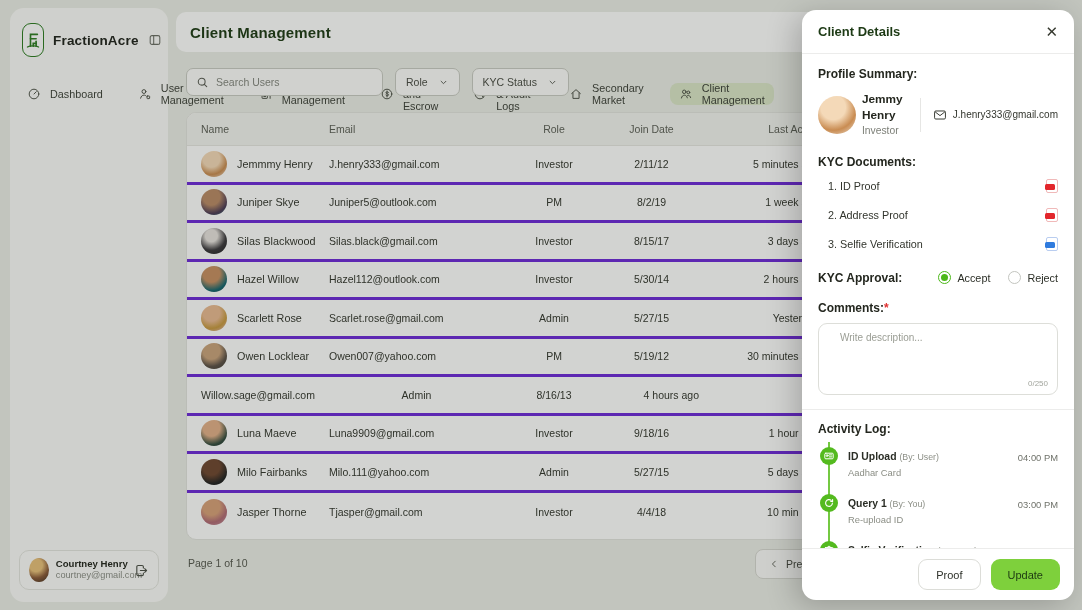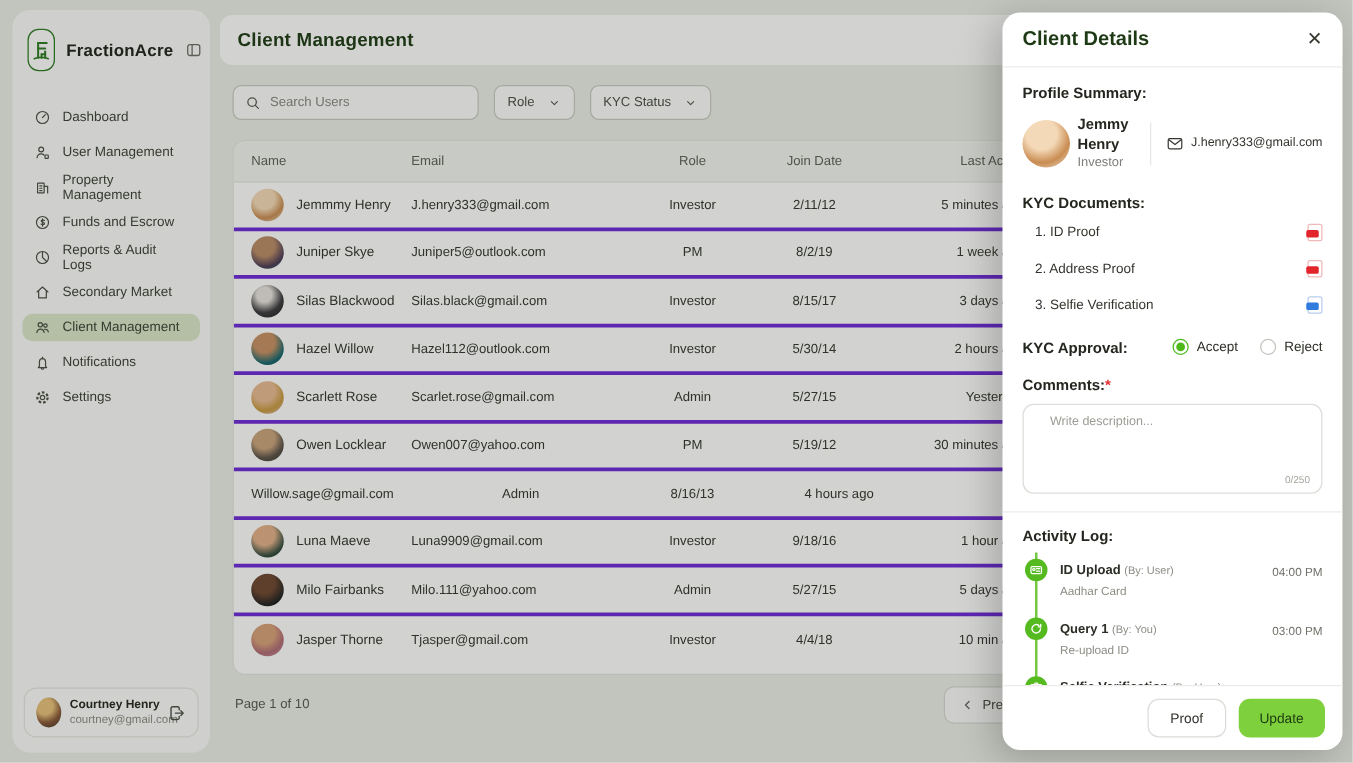--- a/index.html
+++ b/index.html
@@ -18,21 +18,21 @@
     position:absolute; left:10px; top:8px; width:158px; height:594px;
     background:#fcfcfa; border-radius:14px; z-index:1;
   }
   .brand-row { display:flex; align-items:center; gap:9px; padding:15px 12px 10px 12px; }
   .logo-box {
     width:34px; height:34px; border:1.5px solid #2d7c22; border-radius:9px;
     display:grid; place-items:center; color:#2d7c22; background:#fff;
   }
   .brand-name { font-size:13.5px; font-weight:bold; color:#20231d; letter-spacing:.2px; }
   .collapse-btn { margin-left:auto; color:#6b6e66; cursor:pointer; }
-  .nav { padding:16px 8px 0 8px; display:flex; flex-direction:column; gap:6px; }
+  .nav { padding:16px 8px 0 8px; display:flex; flex-direction:row; gap:17px; }
   .nav-item {
     display:flex; align-items:center; gap:9px; padding:5px 9px; border-radius:8px;
     font-size:10.8px; color:#3c4038; cursor:pointer; height:22px;
   }
   .nav-item.active { background:#dbe7c8; }
   .user-chip {
     position:absolute; left:9px; right:9px; bottom:12px; height:40px;
     border:1px solid #e4e5e0; border-radius:10px; background:#fdfdfc;
     display:flex; align-items:center; gap:7px; padding:0 9px;
   }
@@ -106,21 +106,21 @@
   .dim { position:absolute; inset:0; background:rgba(30,33,27,.20); z-index:5; }
 
   
   .panel {
     position:absolute; right:8px; top:10px; width:272px; height:590px;
     background:#fff; border-radius:14px; z-index:10;
     box-shadow:-6px 6px 30px rgba(0,0,0,.22);
     display:flex; flex-direction:column;
   }
   .panel-header { height:44px; border-bottom:1px solid #ececeb; display:flex; align-items:center; padding:0 16px; flex:0 0 auto; }
-  .panel-title { font-size:16px; font-weight:bold; color:#1d3a15; }
+  .panel-title { font-size:13px; font-weight:bold; color:#1d3a15; }
   .close-btn { margin-left:auto; font-size:15px; color:#36392f; cursor:pointer; line-height:1; }
   .panel-body { flex:1; padding:13px 16px 0 16px; overflow:hidden; }
   .sec-label { font-size:12px; font-weight:bold; color:#24271f; }
   .profile-row { display:flex; align-items:center; margin-top:11px; }
   .p-avatar { width:38px; height:38px; border-radius:50%; flex:0 0 auto;
     background:radial-gradient(circle at 40% 30%, #f4d9b8 0 35%, #c98c52 65%, #efe5d8 100%); }
   .p-texts { margin-left:6px; line-height:1.35; }
   .p-name { font-size:11.8px; font-weight:bold; color:#24271f; }
   .p-role { font-size:10.3px; color:#7c7f77; }
   .v-div { width:1px; height:34px; background:#e6e6e4; margin:0 12px 0 14px; }

